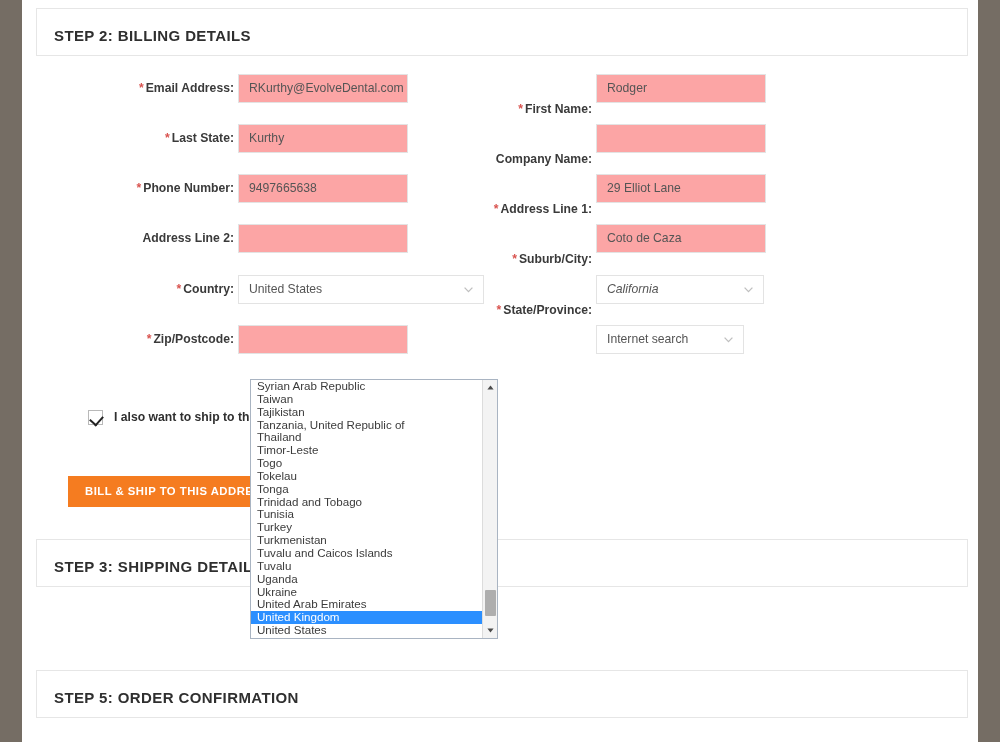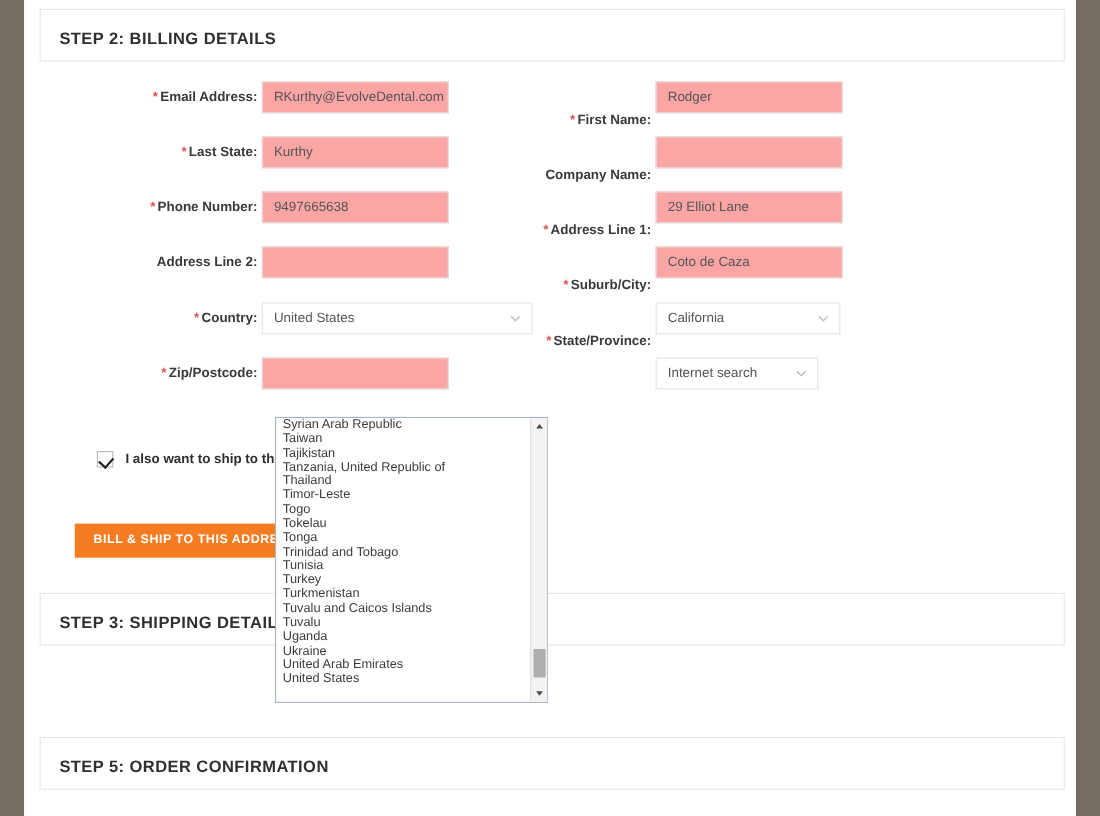--- a/index.html
+++ b/index.html
@@ -325,21 +325,21 @@
           <span>United States</span>
           <span class="select-caret">
             <svg width="9" height="6" viewBox="0 0 9 6">
                 <path d="M0.6 0.6 L4.5 4.6 L8.4 0.6" fill="none" stroke="#bfbfbf" stroke-width="1.3"></path>
               </svg>
           </span>
         </div>
       </div>
       <div class="field-row" style="left:0; top:219px; width:730px;">
         <div class="field-label lbl-right"><span class="req">*</span><span>State/Province:</span></div>
-        <div class="select-box" style="left:560px; width:168px;">
+        <div class="select-box" style="left:560px; width:168px;font-style:italic;">
           <span>California</span>
           <span class="select-caret">
             <svg width="9" height="6" viewBox="0 0 9 6">
                 <path d="M0.6 0.6 L4.5 4.6 L8.4 0.6" fill="none" stroke="#bfbfbf" stroke-width="1.3"></path>
               </svg>
           </span>
         </div>
       </div>
 
       <div class="field-row" style="left:0; top:269px; width:372px;">
@@ -377,20 +377,21 @@
             <div class="opt">Tonga</div>
             <div class="opt">Trinidad and Tobago</div>
             <div class="opt">Tunisia</div>
             <div class="opt">Turkey</div>
             <div class="opt">Turkmenistan</div>
             <div class="opt">Tuvalu and Caicos Islands</div>
             <div class="opt">Tuvalu</div>
             <div class="opt">Uganda</div>
             <div class="opt">Ukraine</div>
             <div class="opt">United Arab Emirates</div>
+            <div class="opt selected">United Kingdom</div>
             <div class="opt">United States</div>
           </div>
         <div id="dd-scrollbar">
           <div class="dd-arrow up">
             <svg width="7" height="5" viewBox="0 0 7 5">
                 <path d="M3.5 0.4 L6.6 4.6 L0.4 4.6 Z" fill="#4a4a4a"></path>
               </svg>
           </div>
           <div id="dd-thumb"></div>
           <div class="dd-arrow down">

